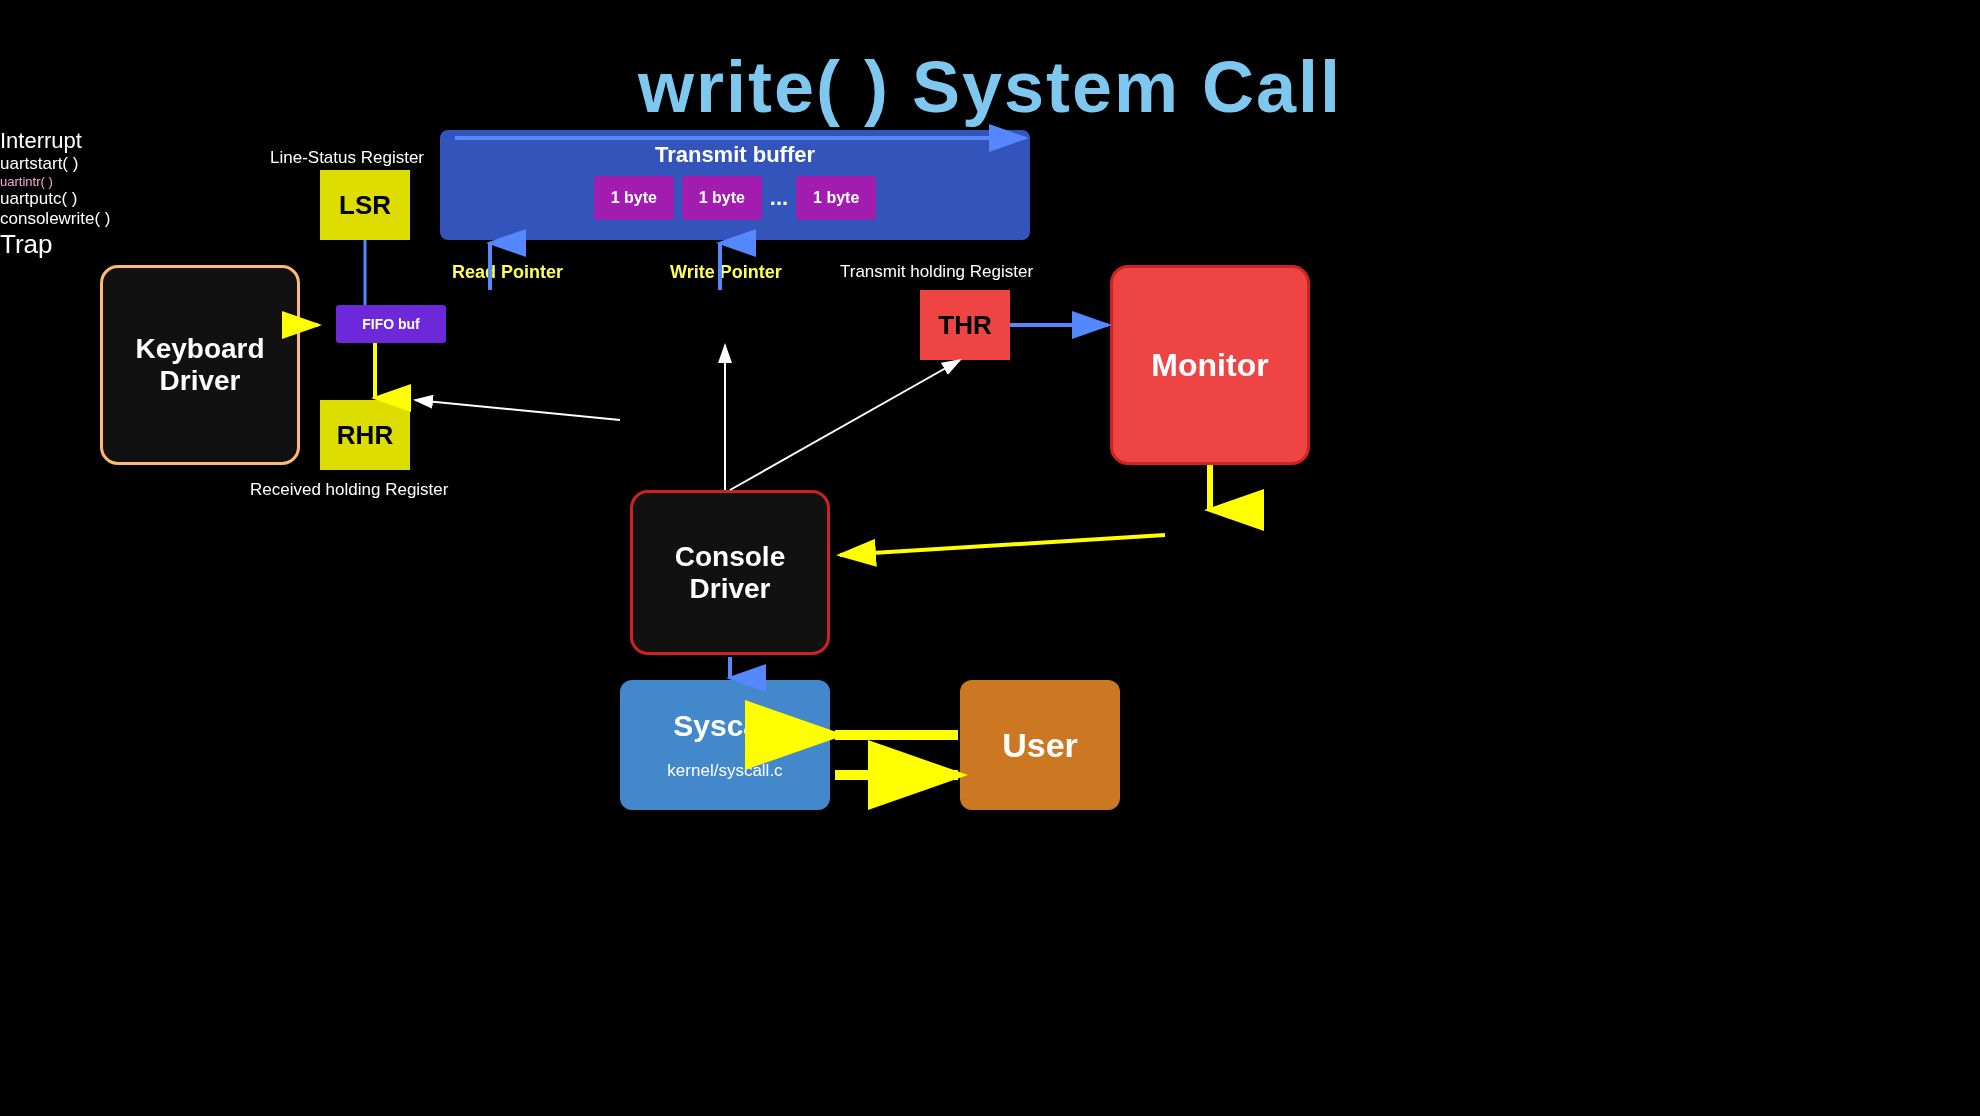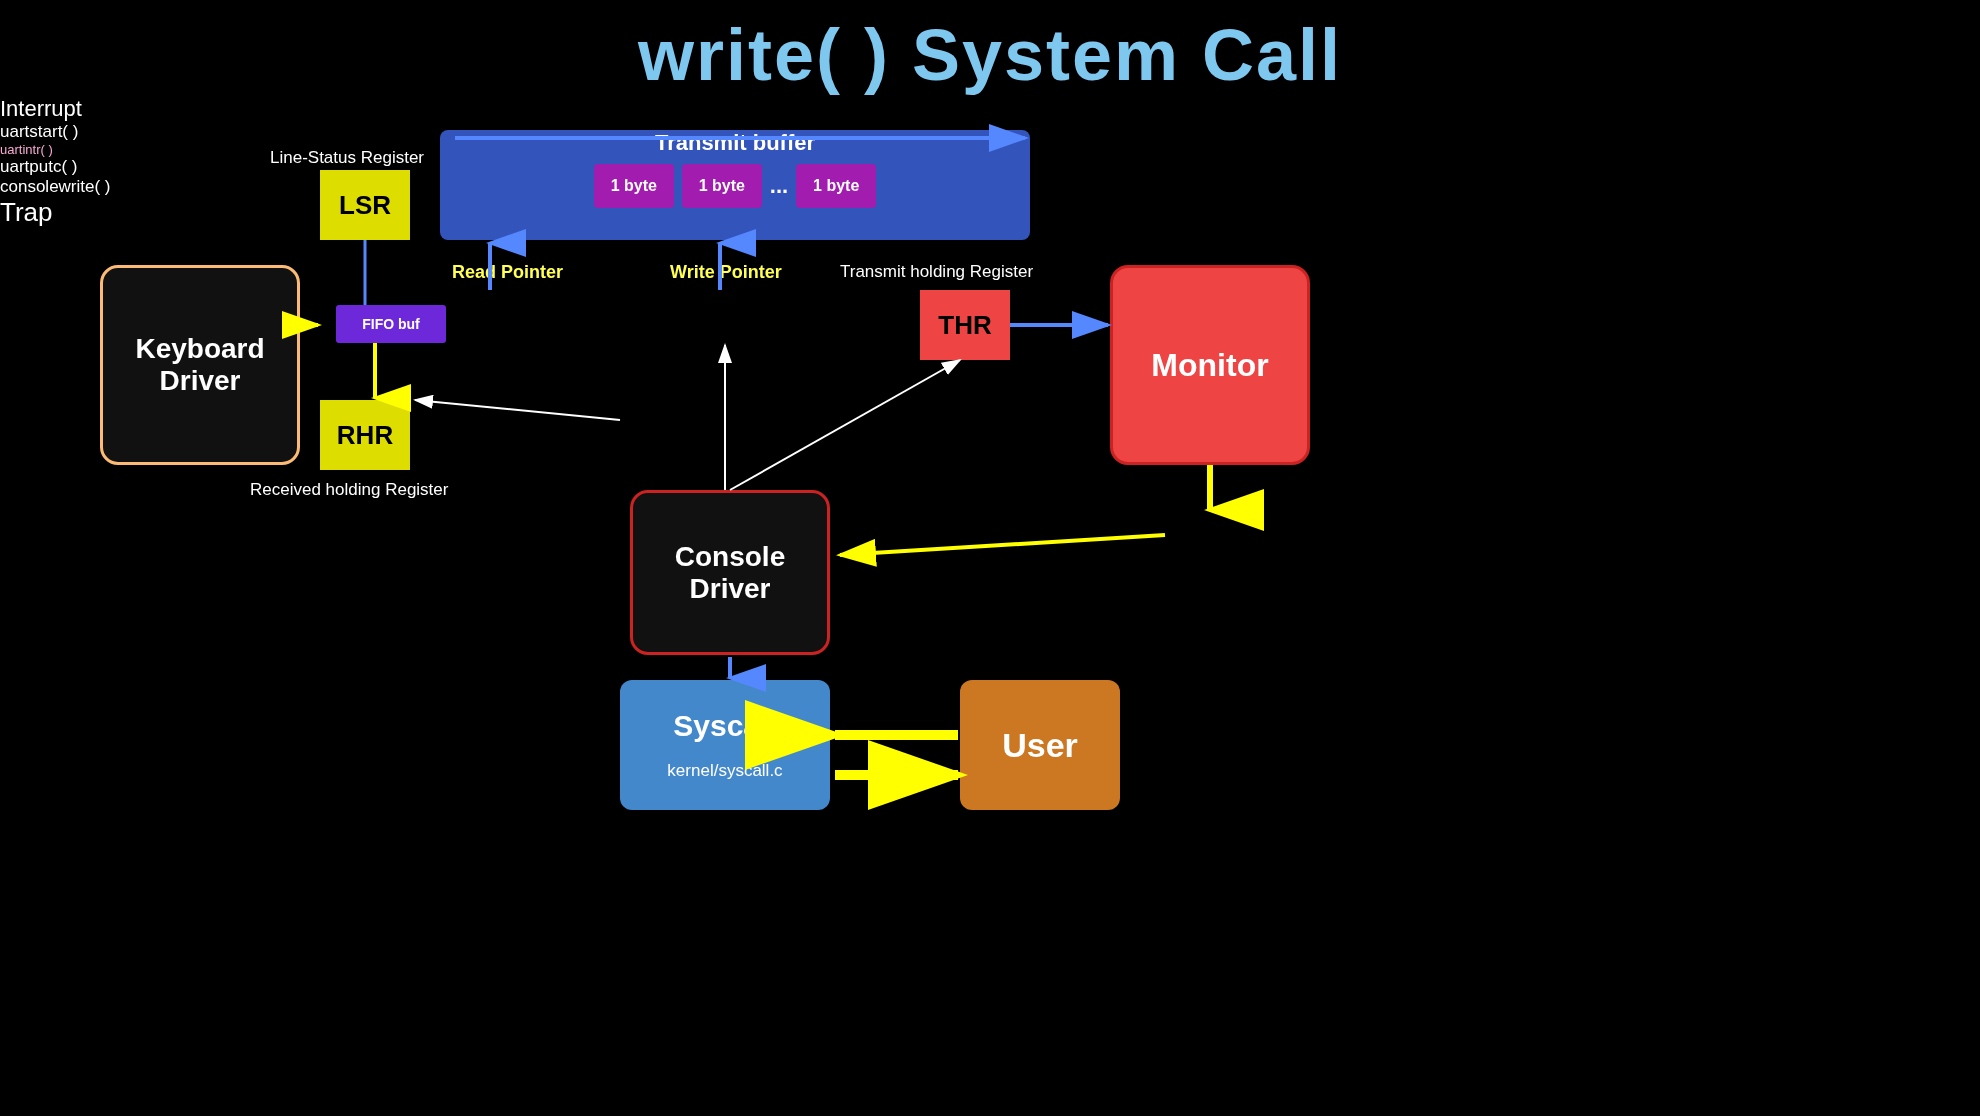--- a/index.html
+++ b/index.html
@@ -11,21 +11,21 @@
       position: relative;
       font-family: Arial, sans-serif;
     }
 
     
     #title {
       text-align: center;
       color: #7ec8f0;
       font-size: 72px;
       font-weight: bold;
-      padding-top: 14px;
+      padding-top: 46px;
       letter-spacing: 2px;
     }
 
     
     #diagram-svg {
       position: absolute;
       top: 0; left: 0;
       width: 1980px;
       height: 1116px;
       pointer-events: none;
@@ -41,21 +41,21 @@
       background: #3355bb;
       border-radius: 8px;
       display: flex;
       flex-direction: column;
       align-items: center;
     }
     #transmit-buffer-label {
       color: white;
       font-size: 22px;
       font-weight: bold;
-      padding-top: 0;
+      padding-top: 12px;
     }
     #transmit-buffer-cells {
       display: flex;
       align-items: center;
       gap: 8px;
       margin-top: 8px;
     }
     .buffer-cell {
       background: #a21caf;
       color: white;

